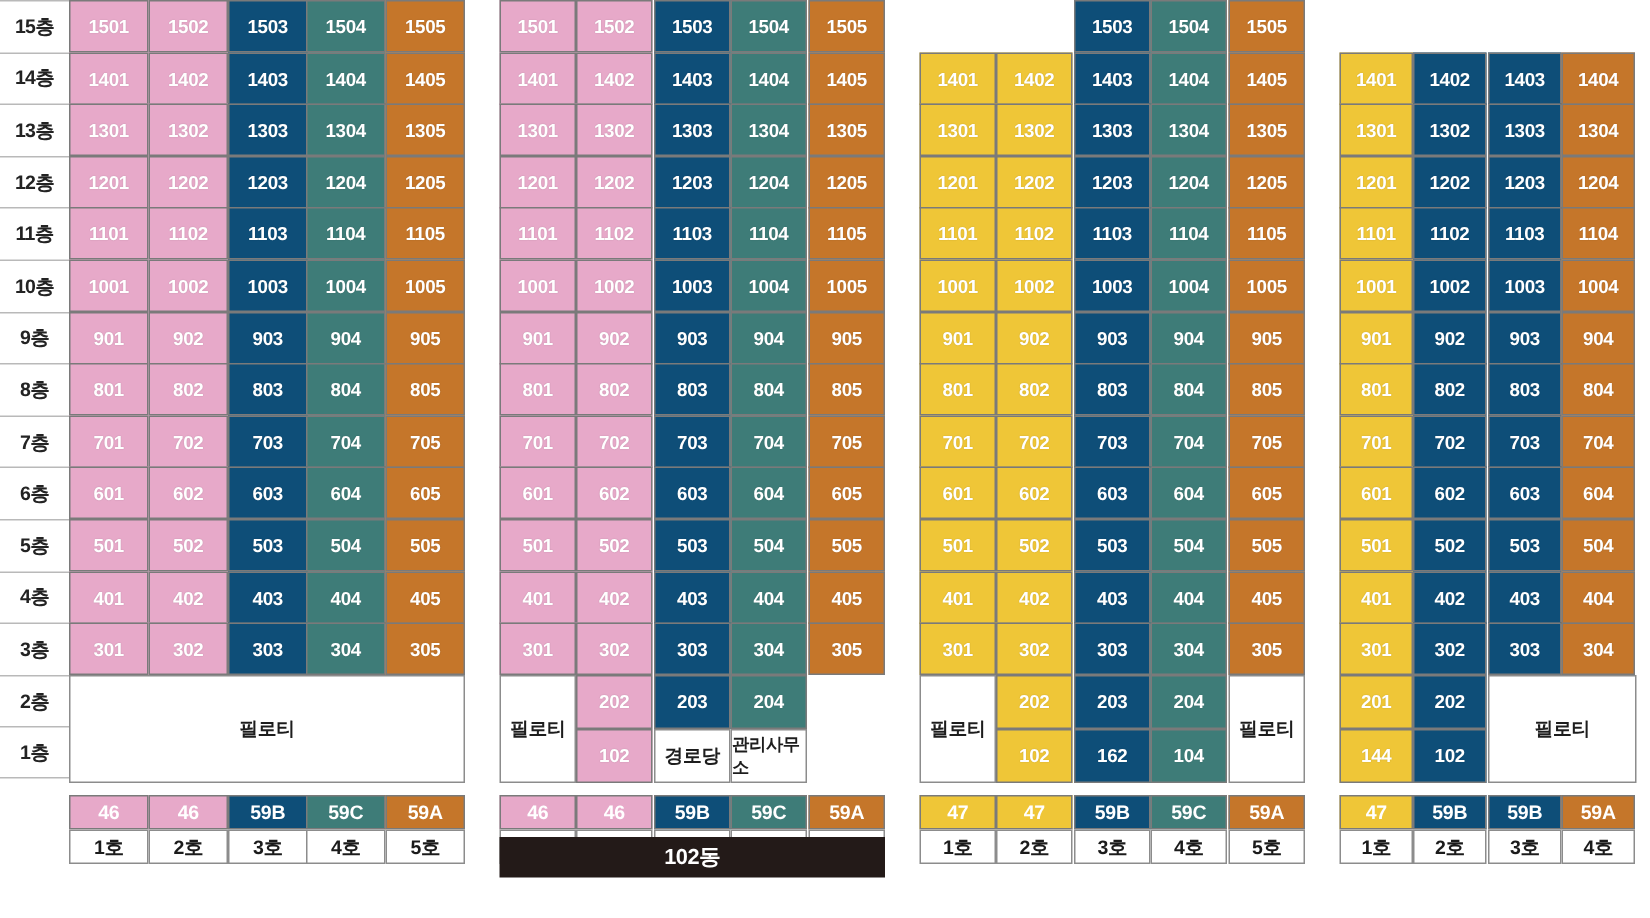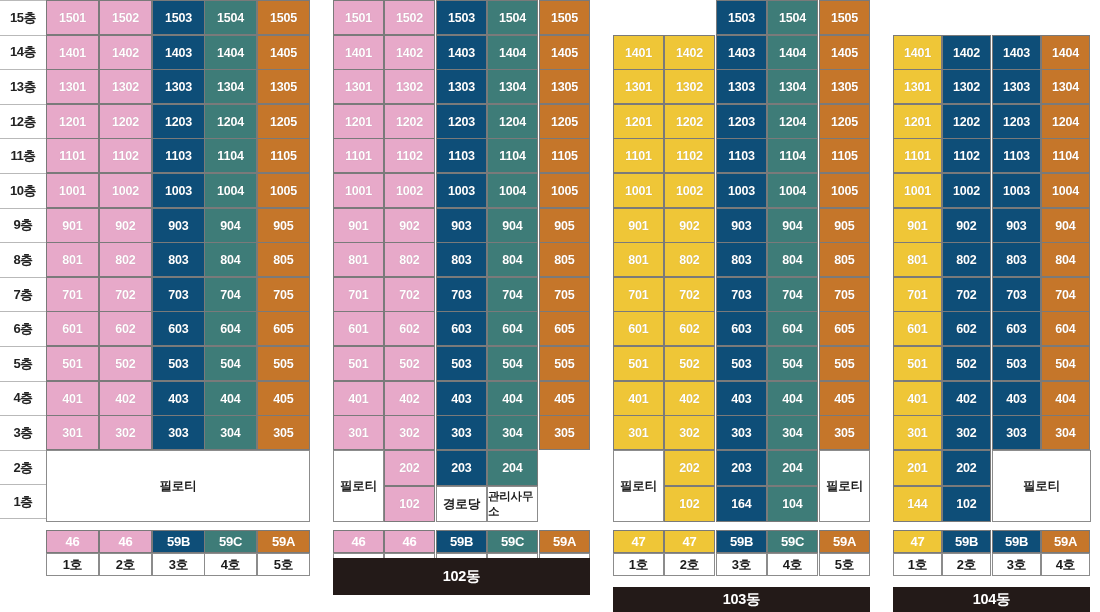--- a/index.html
+++ b/index.html
@@ -248,21 +248,21 @@
           <div class="hcell" style="left: 0px; top: 553px; width: 51px; height: 23px;">1호</div>
           <div class="tcell" style="background: rgb(231, 169, 201); left: 51px; top: 530px; width: 51px; height: 23px;">46</div>
           <div class="hcell" style="left: 51px; top: 553px; width: 51px; height: 23px;">2호</div>
           <div class="tcell" style="background: rgb(14, 78, 120); left: 103px; top: 530px; width: 51px; height: 23px;">59B</div>
           <div class="hcell" style="left: 103px; top: 553px; width: 51px; height: 23px;">3호</div>
           <div class="tcell" style="background: rgb(62, 124, 120); left: 154px; top: 530px; width: 51px; height: 23px;">59C</div>
           <div class="hcell" style="left: 154px; top: 553px; width: 51px; height: 23px;">4호</div>
           <div class="tcell" style="background: rgb(197, 118, 42); left: 206px; top: 530px; width: 51px; height: 23px;">59A</div>
           <div class="hcell" style="left: 206px; top: 553px; width: 51px; height: 23px;">5호</div>
         </div>
-        <div class="namebar" style="left: 0px; top: 558px; width: 257px; height: 37px; background: rgb(35, 26, 24);">102동</div>
+        <div class="namebar" style="left: 0px; top: 558px; width: 257px; height: 27px; background: rgb(35, 26, 24);">102동</div>
       </div>
       <div class="bldg" style="left: 613px; width: 257px; height: 612px;">
         <div class="cell empty" style="left: 0px; top: 0px; width: 51px; height: 35px;"></div>
         <div class="cell empty" style="left: 51px; top: 0px; width: 51px; height: 35px;"></div>
         <div class="cell" style="background: rgb(14, 78, 120); left: 103px; top: 0px; width: 51px; height: 35px;">1503</div>
         <div class="cell" style="background: rgb(62, 124, 120); left: 154px; top: 0px; width: 51px; height: 35px;">1504</div>
         <div class="cell" style="background: rgb(197, 118, 42); left: 206px; top: 0px; width: 51px; height: 35px;">1505</div>
         <div class="cell" style="background: rgb(239, 198, 55); left: 0px; top: 35px; width: 51px; height: 35px;">1401</div>
         <div class="cell" style="background: rgb(239, 198, 55); left: 51px; top: 35px; width: 51px; height: 35px;">1402</div>
         <div class="cell" style="background: rgb(14, 78, 120); left: 103px; top: 35px; width: 51px; height: 35px;">1403</div>
@@ -322,35 +322,34 @@
         <div class="cell" style="background: rgb(239, 198, 55); left: 51px; top: 415px; width: 51px; height: 35px;">302</div>
         <div class="cell" style="background: rgb(14, 78, 120); left: 103px; top: 415px; width: 51px; height: 35px;">303</div>
         <div class="cell" style="background: rgb(62, 124, 120); left: 154px; top: 415px; width: 51px; height: 35px;">304</div>
         <div class="cell" style="background: rgb(197, 118, 42); left: 206px; top: 415px; width: 51px; height: 35px;">305</div>
         <div class="cell white" style="left: 0px; top: 450px; width: 51px; height: 72px; font-size: 12.5px;">필로티</div>
         <div class="cell" style="background: rgb(239, 198, 55); left: 51px; top: 450px; width: 51px; height: 36px; font-size: 12.5px;">202</div>
         <div class="cell" style="background: rgb(14, 78, 120); left: 103px; top: 450px; width: 51px; height: 36px; font-size: 12.5px;">203</div>
         <div class="cell" style="background: rgb(62, 124, 120); left: 154px; top: 450px; width: 51px; height: 36px; font-size: 12.5px;">204</div>
         <div class="cell white" style="left: 206px; top: 450px; width: 51px; height: 72px; font-size: 12.5px;">필로티</div>
         <div class="cell" style="background: rgb(239, 198, 55); left: 51px; top: 486px; width: 51px; height: 36px; font-size: 12.5px;">102</div>
-        <div class="cell" style="background: rgb(14, 78, 120); left: 103px; top: 486px; width: 51px; height: 36px; font-size: 12.5px;">164</div>
+        <div class="cell" style="background: rgb(14, 78, 120); left: 103px; top: 486px; width: 51px; height: 36px; font-size: 12.5px;">162</div>
         <div class="cell" style="background: rgb(62, 124, 120); left: 154px; top: 486px; width: 51px; height: 36px; font-size: 12.5px;">104</div>
         <div class="legend">
           <div class="tcell" style="background: rgb(239, 198, 55); left: 0px; top: 530px; width: 51px; height: 23px;">47</div>
           <div class="hcell" style="left: 0px; top: 553px; width: 51px; height: 23px;">1호</div>
           <div class="tcell" style="background: rgb(239, 198, 55); left: 51px; top: 530px; width: 51px; height: 23px;">47</div>
           <div class="hcell" style="left: 51px; top: 553px; width: 51px; height: 23px;">2호</div>
           <div class="tcell" style="background: rgb(14, 78, 120); left: 103px; top: 530px; width: 51px; height: 23px;">59B</div>
           <div class="hcell" style="left: 103px; top: 553px; width: 51px; height: 23px;">3호</div>
           <div class="tcell" style="background: rgb(62, 124, 120); left: 154px; top: 530px; width: 51px; height: 23px;">59C</div>
           <div class="hcell" style="left: 154px; top: 553px; width: 51px; height: 23px;">4호</div>
           <div class="tcell" style="background: rgb(197, 118, 42); left: 206px; top: 530px; width: 51px; height: 23px;">59A</div>
           <div class="hcell" style="left: 206px; top: 553px; width: 51px; height: 23px;">5호</div>
         </div>
-        <div class="namebar" style="left: 0px; top: 587px; width: 257px; height: 25px; background: rgb(35, 26, 24);">103동</div>
       </div>
       <div class="bldg" style="left: 893px; width: 197px; height: 612px;">
         <div class="cell empty" style="left: 0px; top: 0px; width: 49px; height: 35px;"></div>
         <div class="cell empty" style="left: 49px; top: 0px; width: 49px; height: 35px;"></div>
         <div class="cell empty" style="left: 99px; top: 0px; width: 49px; height: 35px;"></div>
         <div class="cell empty" style="left: 148px; top: 0px; width: 49px; height: 35px;"></div>
         <div class="cell" style="background: rgb(239, 198, 55); left: 0px; top: 35px; width: 49px; height: 35px;">1401</div>
         <div class="cell" style="background: rgb(14, 78, 120); left: 49px; top: 35px; width: 49px; height: 35px;">1402</div>
         <div class="cell" style="background: rgb(14, 78, 120); left: 99px; top: 35px; width: 49px; height: 35px;">1403</div>
         <div class="cell" style="background: rgb(197, 118, 42); left: 148px; top: 35px; width: 49px; height: 35px;">1404</div>
@@ -406,17 +405,16 @@
         <div class="legend">
           <div class="tcell" style="background: rgb(239, 198, 55); left: 0px; top: 530px; width: 49px; height: 23px;">47</div>
           <div class="hcell" style="left: 0px; top: 553px; width: 49px; height: 23px;">1호</div>
           <div class="tcell" style="background: rgb(14, 78, 120); left: 49px; top: 530px; width: 49px; height: 23px;">59B</div>
           <div class="hcell" style="left: 49px; top: 553px; width: 49px; height: 23px;">2호</div>
           <div class="tcell" style="background: rgb(14, 78, 120); left: 99px; top: 530px; width: 49px; height: 23px;">59B</div>
           <div class="hcell" style="left: 99px; top: 553px; width: 49px; height: 23px;">3호</div>
           <div class="tcell" style="background: rgb(197, 118, 42); left: 148px; top: 530px; width: 49px; height: 23px;">59A</div>
           <div class="hcell" style="left: 148px; top: 553px; width: 49px; height: 23px;">4호</div>
         </div>
-        <div class="namebar" style="left: 0px; top: 587px; width: 197px; height: 25px; background: rgb(35, 26, 24);">104동</div>
       </div>
     </div>
 
 </div>
 
 </body></html>

